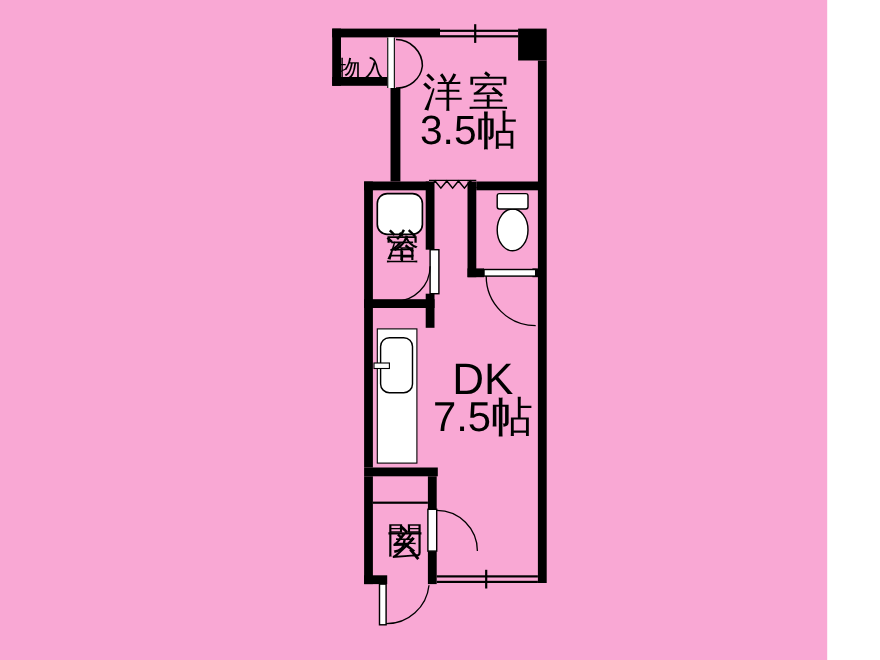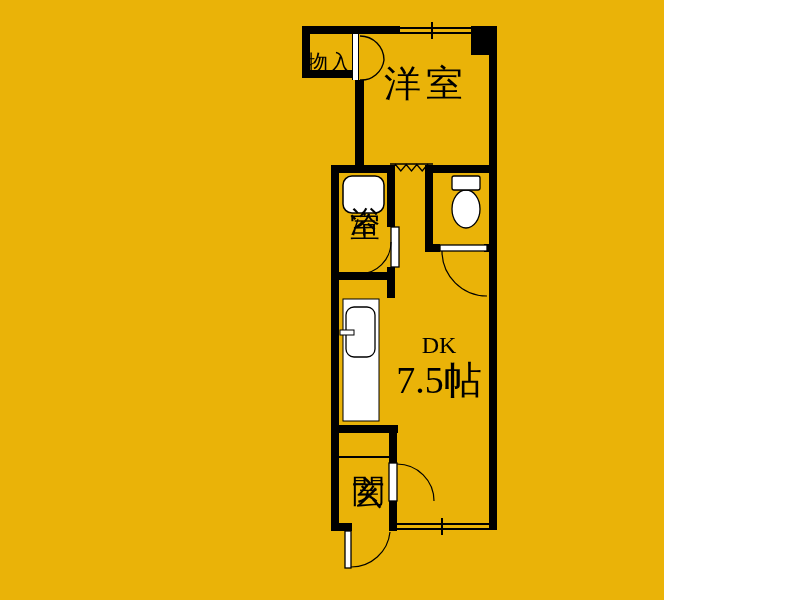--- a/index.html
+++ b/index.html
@@ -1,20 +1,20 @@
 <!DOCTYPE html>
 <html><head>
 <meta charset="utf-8">
 <style>
   html, body { margin: 0; padding: 0; background: #ffffff; }
   #canvas {
     position: relative;
-    width: 664px; height: 600px;
-    background: #eab308;
-    font-family: Liberation Serif, serif;
+    width: 752px; height: 600px;
+    background: #f9a8d4;
+    font-family: Liberation Sans, sans-serif;
     color: #000000;
     overflow: hidden;
   }
   .wall  { position: absolute; background: #000000; }
   .tline { position: absolute; background: #000000; }
   .frame-dbl {
     position: absolute; background: #ffffff;
     border-left: 1.5px solid #000; border-right: 1.5px solid #000;
   }
   .lbl { position: absolute; color: #000; z-index: 30; white-space: nowrap; }
@@ -100,25 +100,26 @@
     <path d="M 397 464 A 37 37 0 0 1 434 501" stroke-width="1.2"></path>
 
     <rect x="345" y="531" width="6" height="37" stroke-width="1.3"></rect>
     <path d="M 351 567 A 39 39 0 0 0 390 532" stroke-width="1.2"></path>
   </svg>
 
   <div class="lbl center" style="left:300px;top:48px;width:58px;font-size:22px;letter-spacing:1px">物入</div>
 
   <div class="lbl center" style="left:363px;top:66px;width:126px;font-size:37px;line-height:35px">
     <div style="letter-spacing:5px">洋室</div>
+    <div>3.5帖</div>
   </div>
 
   <div class="lbl vert" style="left:344px;top:183px;font-size:30px;letter-spacing:2px">浴室</div>
 
 
   <div class="lbl center" style="left:379px;top:328px;width:120px;line-height:35px">
-    <div style="font-size:24px">DK</div>
+    <div style="font-size:40px">DK</div>
     <div style="font-size:38px">7.5帖</div>
   </div>
 
   <div class="lbl vert" style="left:347px;top:449px;font-size:32px;letter-spacing:2px">玄関</div>
 
 </div>
 
 </body></html>

